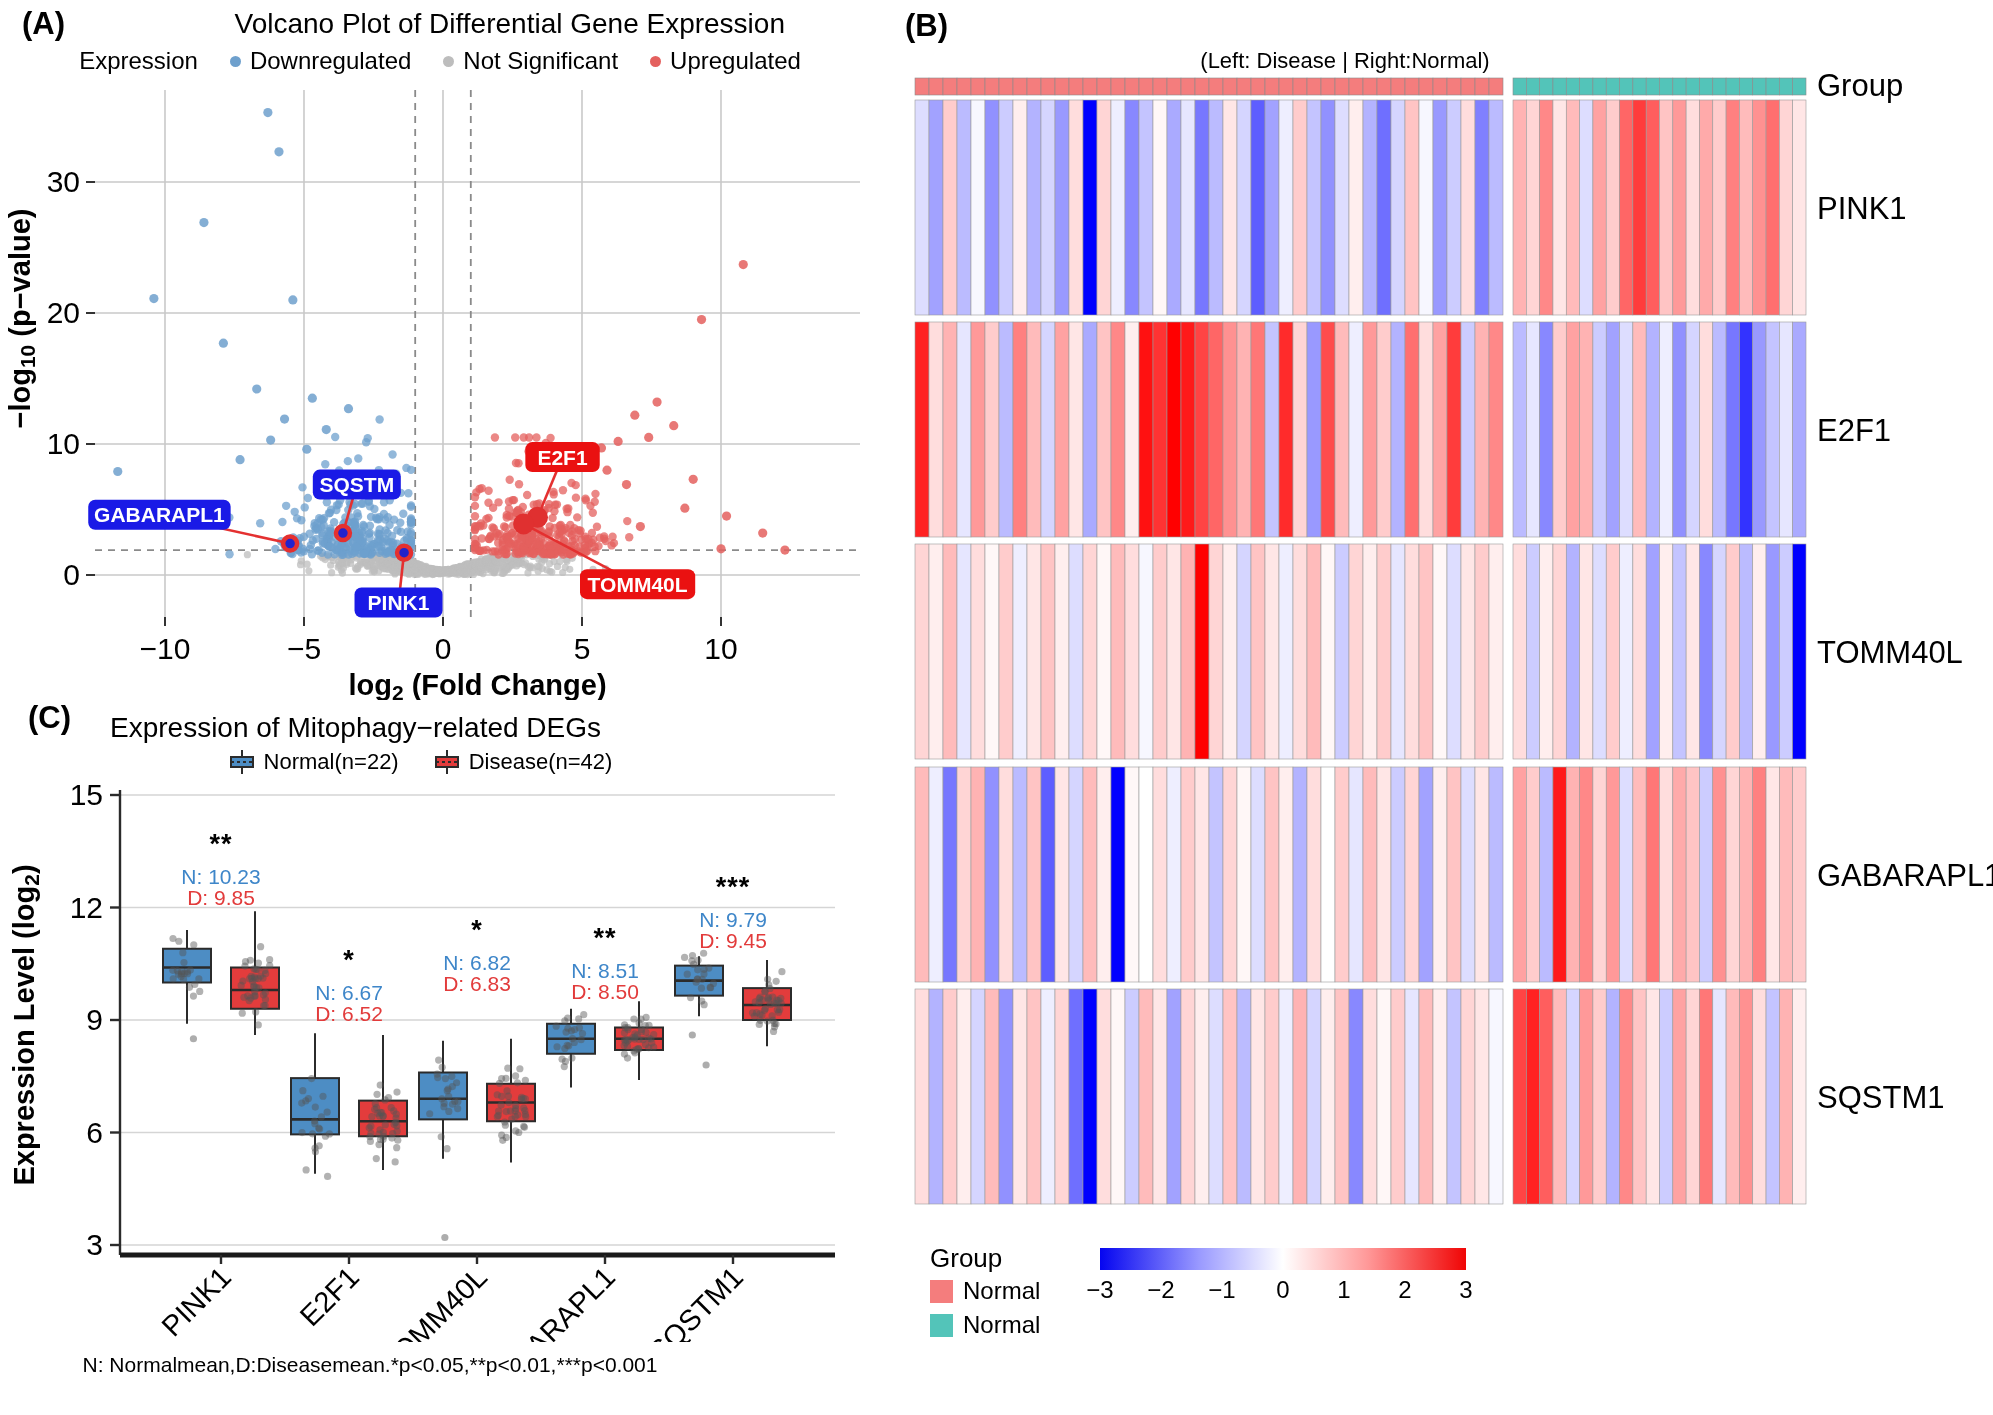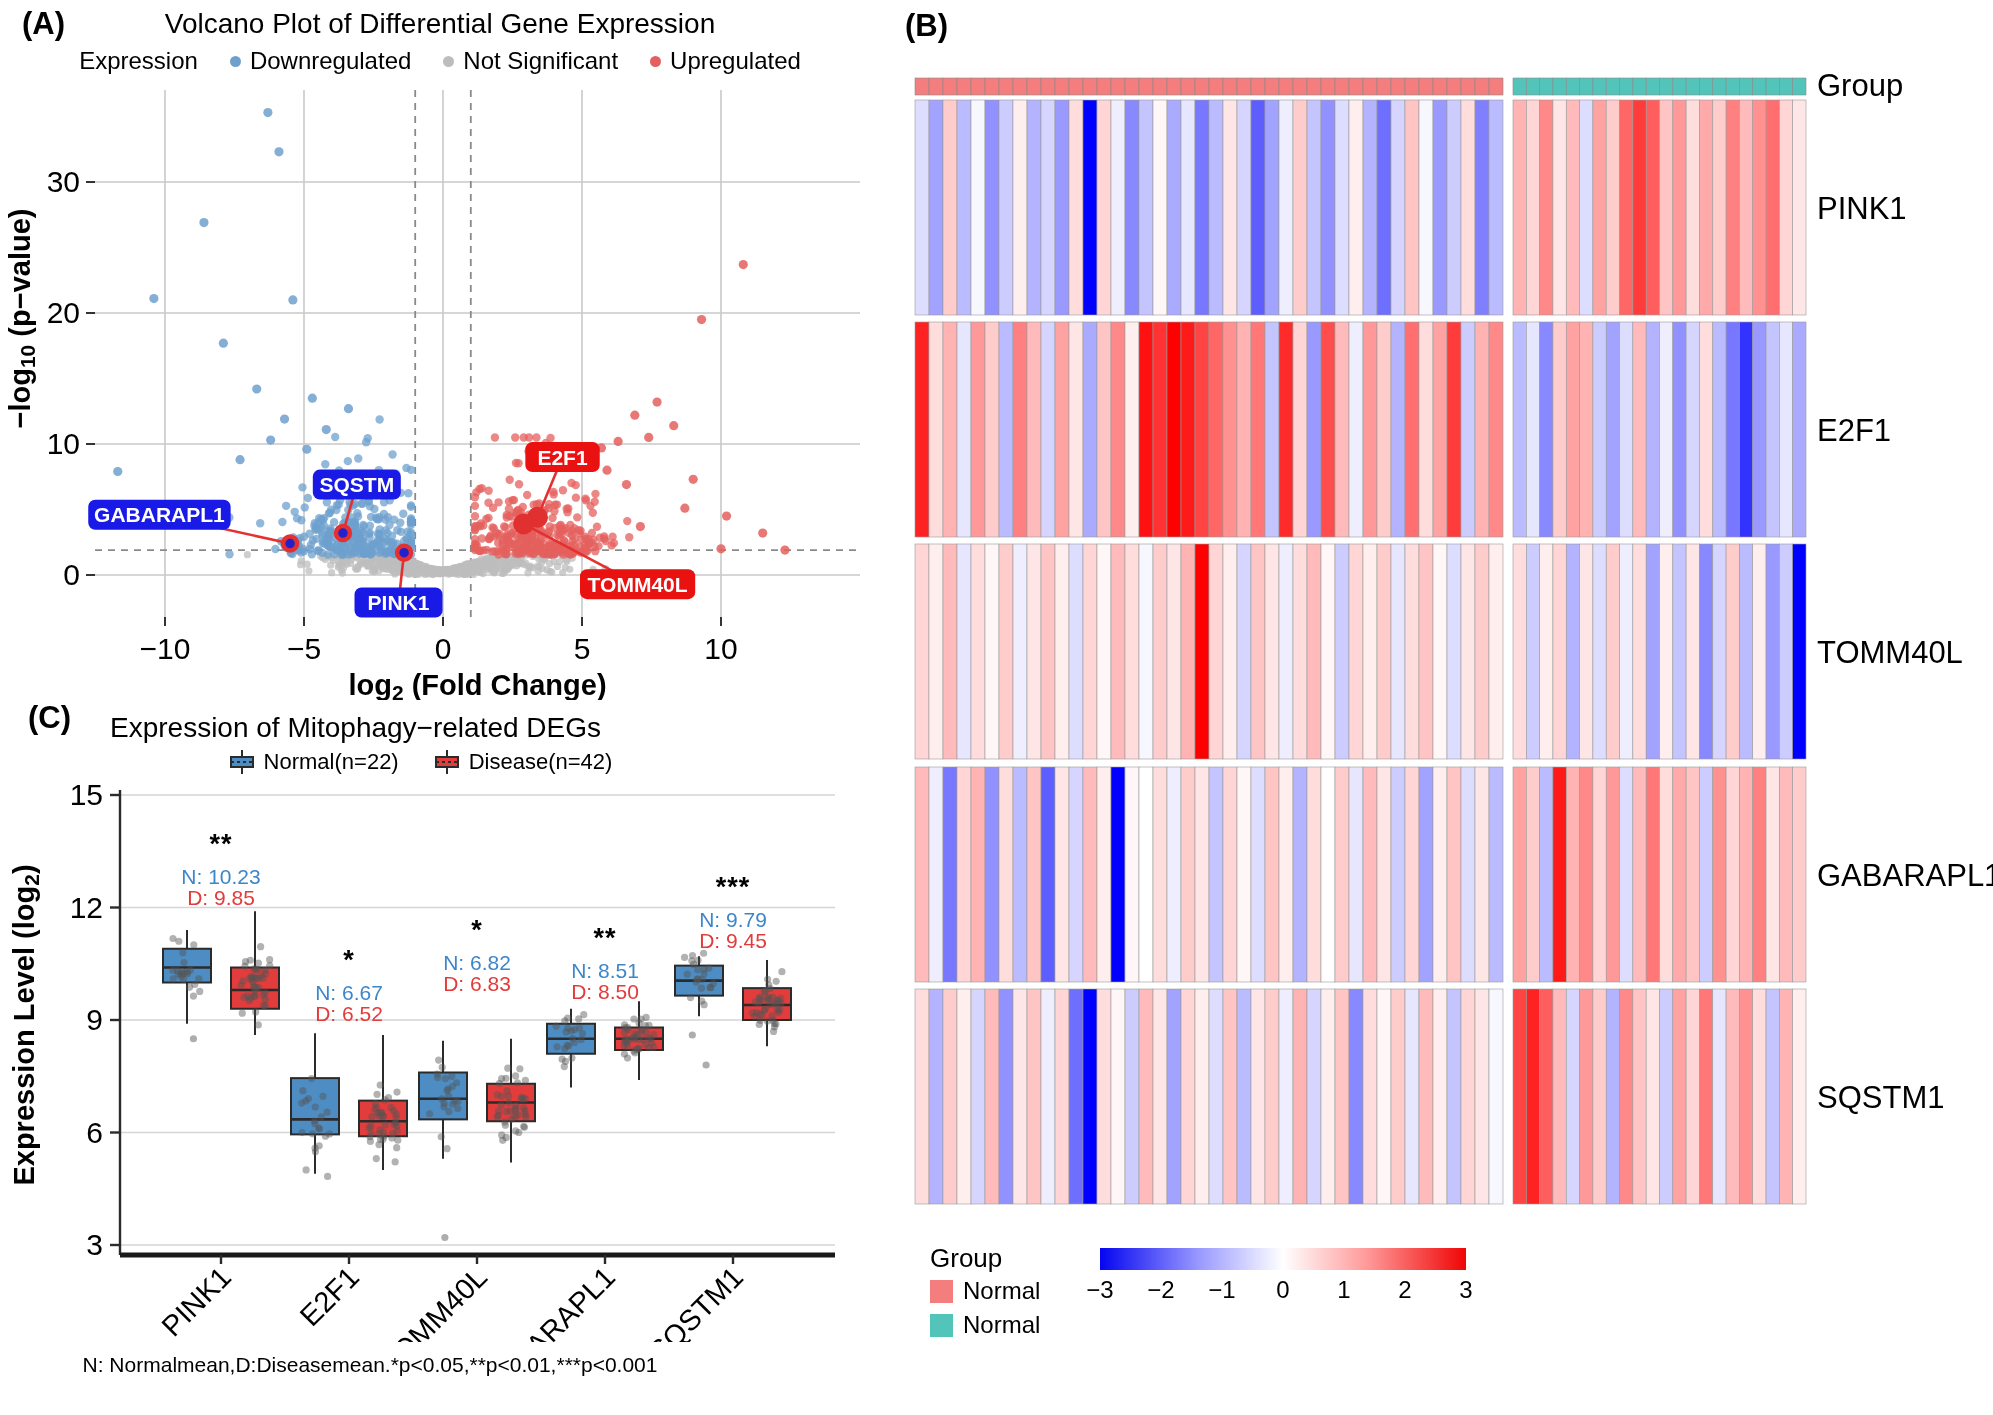--- a/index.html
+++ b/index.html
@@ -1,19 +1,19 @@
 <!DOCTYPE html>
 <html><head>
 <meta charset="utf-8">
 <style>
   html,body{margin:0;padding:0;background:#fff;}
   .page{position:relative;width:1993px;height:1415px;background:#fff;overflow:hidden;
         font-family:"Liberation Sans", sans-serif;color:#000;}
   .ptag{position:absolute;font-size:31px;font-weight:bold;}
-  .a-title{position:absolute;left:95px;top:8px;width:690px;text-align:center;font-size:28px;}
+  .a-title{position:absolute;left:95px;top:8px;width:690px;text-align:right;font-size:28px;}
   .a-legend{position:absolute;left:75px;top:47px;width:730px;display:flex;justify-content:center;
             align-items:center;gap:32px;font-size:24px;}
   .leg-item{display:flex;align-items:center;gap:9px;}
   .dot{width:11px;height:11px;border-radius:50%;display:inline-block;background:#999;}
   #volcano{position:absolute;left:0;top:70px;width:905px;height:630px;}
   .panelC-title{position:absolute;left:110px;top:712px;width:620px;text-align:left;font-size:28px;}
   .c-legend{position:absolute;left:110px;top:748px;width:620px;display:flex;justify-content:center;
             align-items:center;gap:34px;font-size:22px;}
   .c-leg-item{display:flex;align-items:center;gap:8px;}
   #boxplot{position:absolute;left:0;top:782px;width:905px;height:560px;}
@@ -1884,20 +1884,21 @@
           <text x="0" y="0" font-size="29" fill="#000" text-anchor="end" transform="translate(745,497) rotate(-45)">SQSTM1</text>
           <text x="0" y="0" font-size="29" fill="#000" text-anchor="middle" font-weight="bold" transform="translate(34,243) rotate(-90)"><tspan>Expression Level (log</tspan><tspan baseline-shift="-22%" font-size="21">2</tspan><tspan baseline-shift="0%" font-size="29">)</tspan></text>
         </svg></div>
     <div class="caption">
       <div>N: Normalmean,D:Diseasemean.*p&lt;0.05,**p&lt;0.01,***p&lt;0.001</div>
     </div>
   </section>
 
   <section class="right-col">
     <div class="ptag" style="left:0px;top:8px;">(B)</div>
+    <div class="b-subtitle">(Left: Disease | Right:Normal)</div>
     <div id="heatmap"><svg width="1088" height="1150" viewBox="0 0 1088 1150">
           <g>
             <rect x="10" y="8" width="14" height="17" fill="#F47D7D" stroke="#8a8a8a" stroke-width="0.6"></rect>
             <rect x="24" y="8" width="14" height="17" fill="#F47D7D" stroke="#8a8a8a" stroke-width="0.6"></rect>
             <rect x="38" y="8" width="14" height="17" fill="#F47D7D" stroke="#8a8a8a" stroke-width="0.6"></rect>
             <rect x="52" y="8" width="14" height="17" fill="#F47D7D" stroke="#8a8a8a" stroke-width="0.6"></rect>
             <rect x="66" y="8" width="14" height="17" fill="#F47D7D" stroke="#8a8a8a" stroke-width="0.6"></rect>
             <rect x="80" y="8" width="14" height="17" fill="#F47D7D" stroke="#8a8a8a" stroke-width="0.6"></rect>
             <rect x="94" y="8" width="14" height="17" fill="#F47D7D" stroke="#8a8a8a" stroke-width="0.6"></rect>
             <rect x="108" y="8" width="14" height="17" fill="#F47D7D" stroke="#8a8a8a" stroke-width="0.6"></rect>

